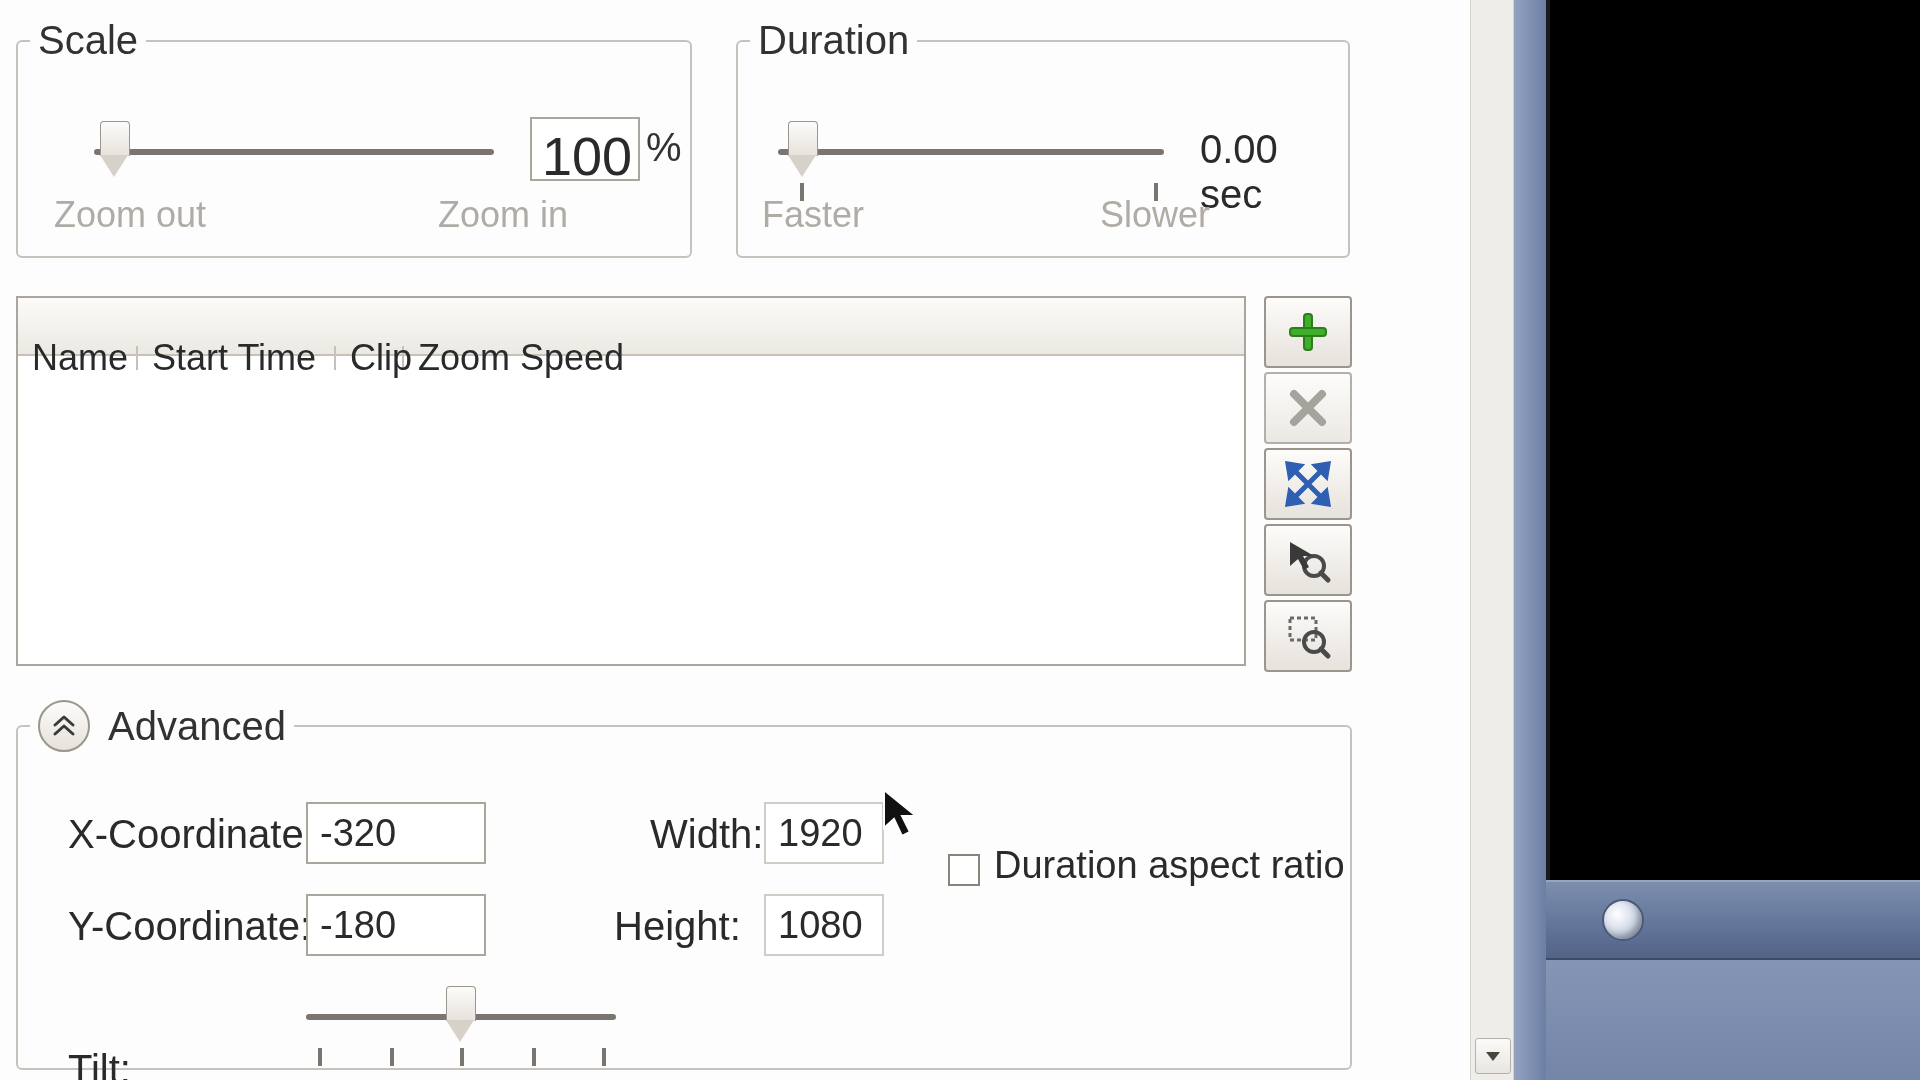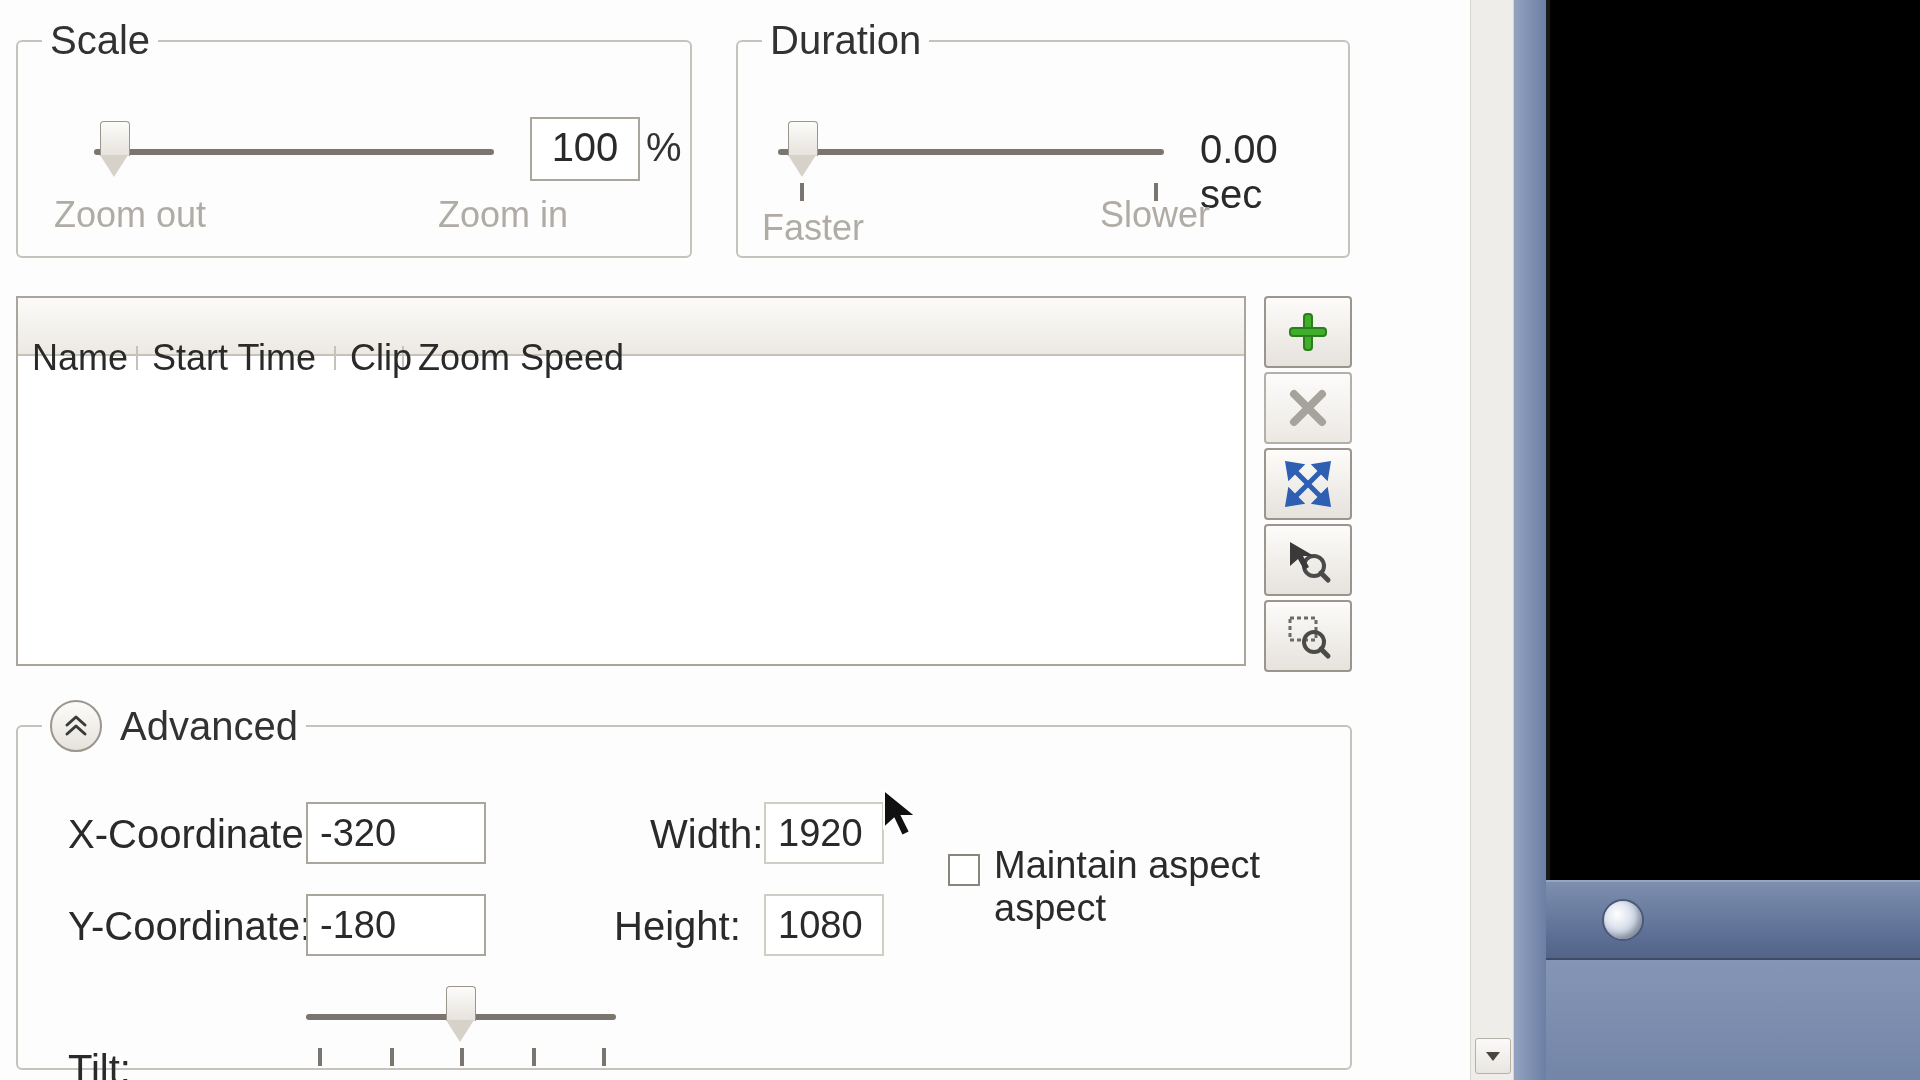--- a/index.html
+++ b/index.html
@@ -78,21 +78,21 @@
   fieldset.group {
     position: absolute;
     border: 2px solid #c6c3bc;
     border-radius: 6px;
     background: #fdfdfd;
   }
   fieldset.group > legend {
     font-size: 40px;
     color: #323232;
     padding: 0 8px;
-    margin-left: 24px;
+    margin-left: 12px;
   }
   .scale-group { left: 16px; top: 18px; width: 676px; height: 240px; }
   .duration-group { left: 736px; top: 18px; width: 614px; height: 240px; }
 
   
   .slider-track {
     position: absolute;
     height: 6px;
     background: #7a766f;
     border-radius: 3px;
@@ -124,28 +124,28 @@
   }
 
   .scale-label-zoomout, .scale-label-zoomin,
   .dur-label-faster, .dur-label-slower {
     position: absolute;
     font-size: 36px;
     color: #b0aca5;
   }
   .scale-label-zoomout{ left:36px; bottom:20px; }
   .scale-label-zoomin{ left:420px; bottom:20px; }
-  .dur-label-faster{ left:24px; bottom:7px; }
+  .dur-label-faster{ left:24px; bottom:20px; }
   .dur-label-slower{ left:362px; bottom:20px; }
 
   .num-box {
     position:absolute;
     border: 2px solid #aaa69e;
     background:#fff;
-    font-size: 40px;
+    font-size: 54px;
     color:#2a2a2a;
     text-align:center;
     padding: 6px 10px;
   }
 
   .pct-label { position:absolute; font-size:40px; color:#323232; }
   .dur-value { position:absolute; font-size:40px; color:#2a2a2a; }
 
   .tick { position:absolute; width:4px; height:18px; background:#7a766f; }
 
@@ -327,21 +327,21 @@
     <div class="adv-row-label" style="left:50px; top:152px;">Y-Coordinate:</div>
     <input class="adv-input" style="left: 288px; top: 142px;" value="-180">
 
     <div class="adv-row-label" style="left:596px; top:60px;margin-left:36px;">Width:</div>
     <input class="adv-input light" style="left: 746px; top: 50px; width: 120px;" value="1920">
 
     <div class="adv-row-label" style="left:596px; top:152px;">Height:</div>
     <input class="adv-input light" style="left: 746px; top: 142px; width: 120px;" value="1080">
 
     <div class="chk" style="left:930px; top:102px;"></div>
-    <div class="chk-label" style="left:976px; top:92px;">Maintain aspect aspect</div>
+    <div class="chk-label" style="left:976px; top:92px;">Duration aspect ratio</div>
 
     <div class="adv-row-label" style="left:50px; top:255px;margin-top:40px;">Tilt:</div>
     <div class="slider-track" style="left:288px; top:262px; width:310px;"></div>
     <div class="slider-thumb" style="left:442px; top:262px;"></div>
     <div class="tick" style="left:300px; top:296px;"></div>
     <div class="tick" style="left:372px; top:296px;"></div>
     <div class="tick" style="left:442px; top:296px;"></div>
     <div class="tick" style="left:514px; top:296px;"></div>
     <div class="tick" style="left:584px; top:296px;"></div>
   </fieldset>

